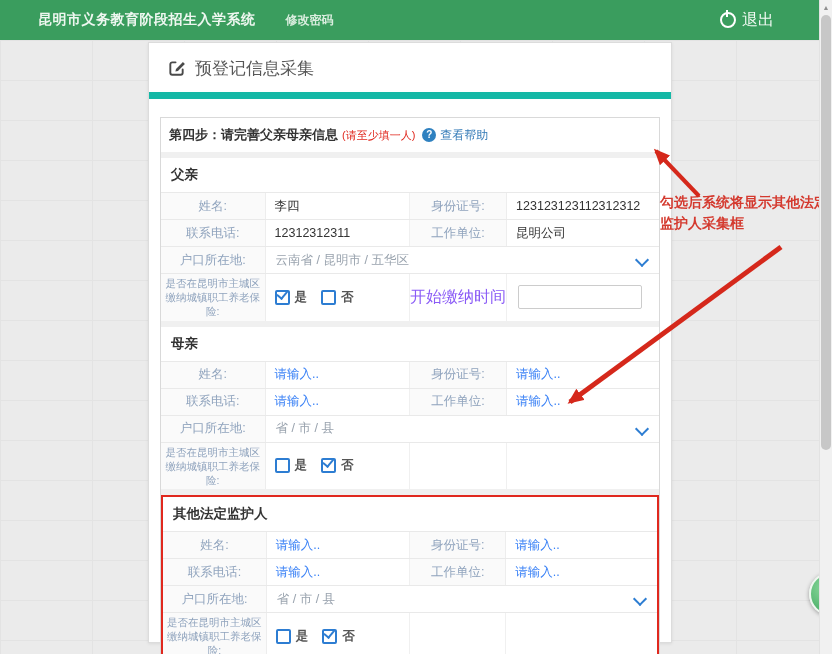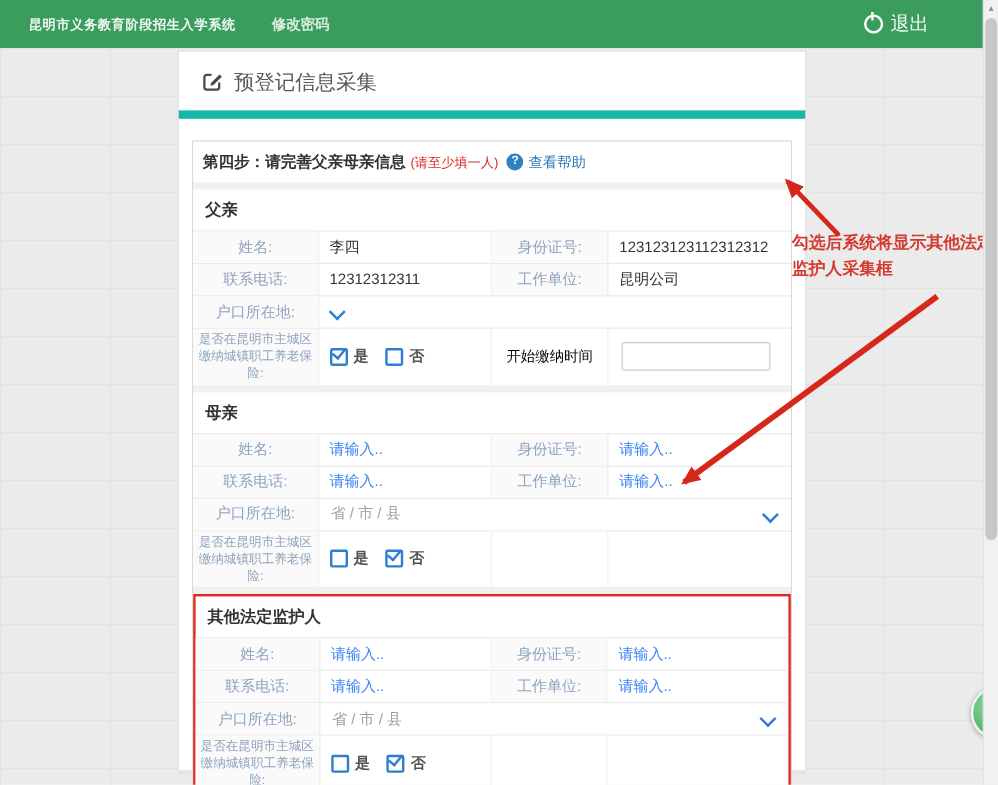--- a/index.html
+++ b/index.html
@@ -5,21 +5,21 @@
   html,body{margin:0;padding:0;}
   body{font-family:"Liberation Sans","DejaVu Sans",sans-serif;}
   .stage{position:relative;width:832px;height:654px;overflow:hidden;
     background:#ebebeb;
     background-image:linear-gradient(to right,#e3e3e3 1px,transparent 1px),
                      linear-gradient(to bottom,#e3e3e3 1px,transparent 1px);
     background-size:92px 40px;}
   
   .topbar{position:absolute;left:0;top:0;width:832px;height:40px;background:#3a9d5e;
     display:flex;align-items:center;color:#eef7f0;z-index:5;}
-  .brand{margin-left:24px;font-size:11px;font-weight:bold;letter-spacing:.5px;cursor:default;}
+  .brand{margin-left:38px;font-size:14px;font-weight:bold;letter-spacing:.5px;cursor:default;}
   .chpwd{margin-left:30px;font-size:12px;color:#d9edde;font-weight:bold;cursor:pointer;}
   .top-right{margin-left:auto;margin-right:58px;display:flex;align-items:center;gap:6px;
     font-size:16px;color:#f2faf4;cursor:pointer;}
   .pwr{position:relative;width:12px;height:12px;border:2px solid #fff;border-radius:50%;display:inline-block;}
   .pwr::after{content:"";position:absolute;left:4px;top:-4px;width:2px;height:7px;background:#fff;}
   
   .panel{position:absolute;left:148px;top:42px;width:524px;height:601px;background:#fff;
     border:1px solid #dcdcdc;box-sizing:border-box;box-shadow:0 1px 3px rgba(0,0,0,.08);}
   .panel-title{display:flex;align-items:center;gap:9px;padding:14px 18px 12px 18px;
     border-bottom:7px solid #14b8a6;font-size:17px;color:#575757;}
@@ -49,21 +49,21 @@
     padding:2px 10px;color:#98a2ad;font-size:12.5px;border-right:none;}
   .chev{width:8px;height:8px;border-right:2px solid #2d7dd2;border-bottom:2px solid #2d7dd2;
     transform:rotate(45deg);margin-right:2px;cursor:pointer;flex:none;}
   .ins-lab{font-size:10.5px;line-height:1.35;min-height:31px;}
   .cbgroup{gap:14px;min-height:31px;}
   .cbpair{display:flex;align-items:center;gap:5px;cursor:pointer;}
   .cbx{width:11px;height:11px;border:2px solid #2d7dd2;border-radius:2px;position:relative;flex:none;}
   .cbx.on::after{content:"";position:absolute;left:2px;top:-4px;width:5px;height:9px;
     border:solid #2d7dd2;border-width:0 2px 2px 0;transform:rotate(40deg);}
   .cb-lb{color:#555;font-size:12.5px;font-weight:bold;}
-  .stime{justify-content:center;color:#000000;font-size:12px;background:#fff;border-right:1px solid #f0f0f0;min-height:31px;}
+  .stime{justify-content:center;color:#8b5cf6;font-size:16px;background:#fff;border-right:1px solid #f0f0f0;min-height:31px;}
   .tinput{width:118px;height:20px;border:1px solid #ccc;border-radius:2px;background:#fff;margin-left:2px;}
   
   .guardian{border:2px solid #e0281e;margin-bottom:6px;background:#fff;}
   
   .annotation{position:absolute;left:660px;top:192px;width:172px;color:#d43a2f;
     font-size:14px;font-weight:600;line-height:1.5;z-index:6;}
   .overlay{position:absolute;left:0;top:0;z-index:7;pointer-events:none;}
   
   .sb{position:absolute;right:0;top:0;width:13px;height:654px;background:#f1f1f1;
     border-left:1px solid #e2e2e2;z-index:9;box-sizing:border-box;}
@@ -121,20 +121,21 @@
         </div>
         <div class="frow">
           <div class="cell lab c1">联系电话:</div>
           <div class="cell val c2">12312312311</div>
           <div class="cell lab c3">工作单位:</div>
           <div class="cell val c4">昆明公司</div>
         </div>
         <div class="frow">
           <div class="cell lab c1">户口所在地:</div>
           <div class="cell regioncell">
+            <span>云南省 / 昆明市 / 五华区</span>
             <span class="chev"></span>
           </div>
         </div>
         <div class="frow">
           <div class="cell lab c1 ins-lab">是否在昆明市主城区缴纳城镇职工养老保险:</div>
           <div class="cell val c2 cbgroup">
             <span class="cbpair">
               <span class="cbx on"></span>
               <span class="cb-lb">是</span>
             </span>

